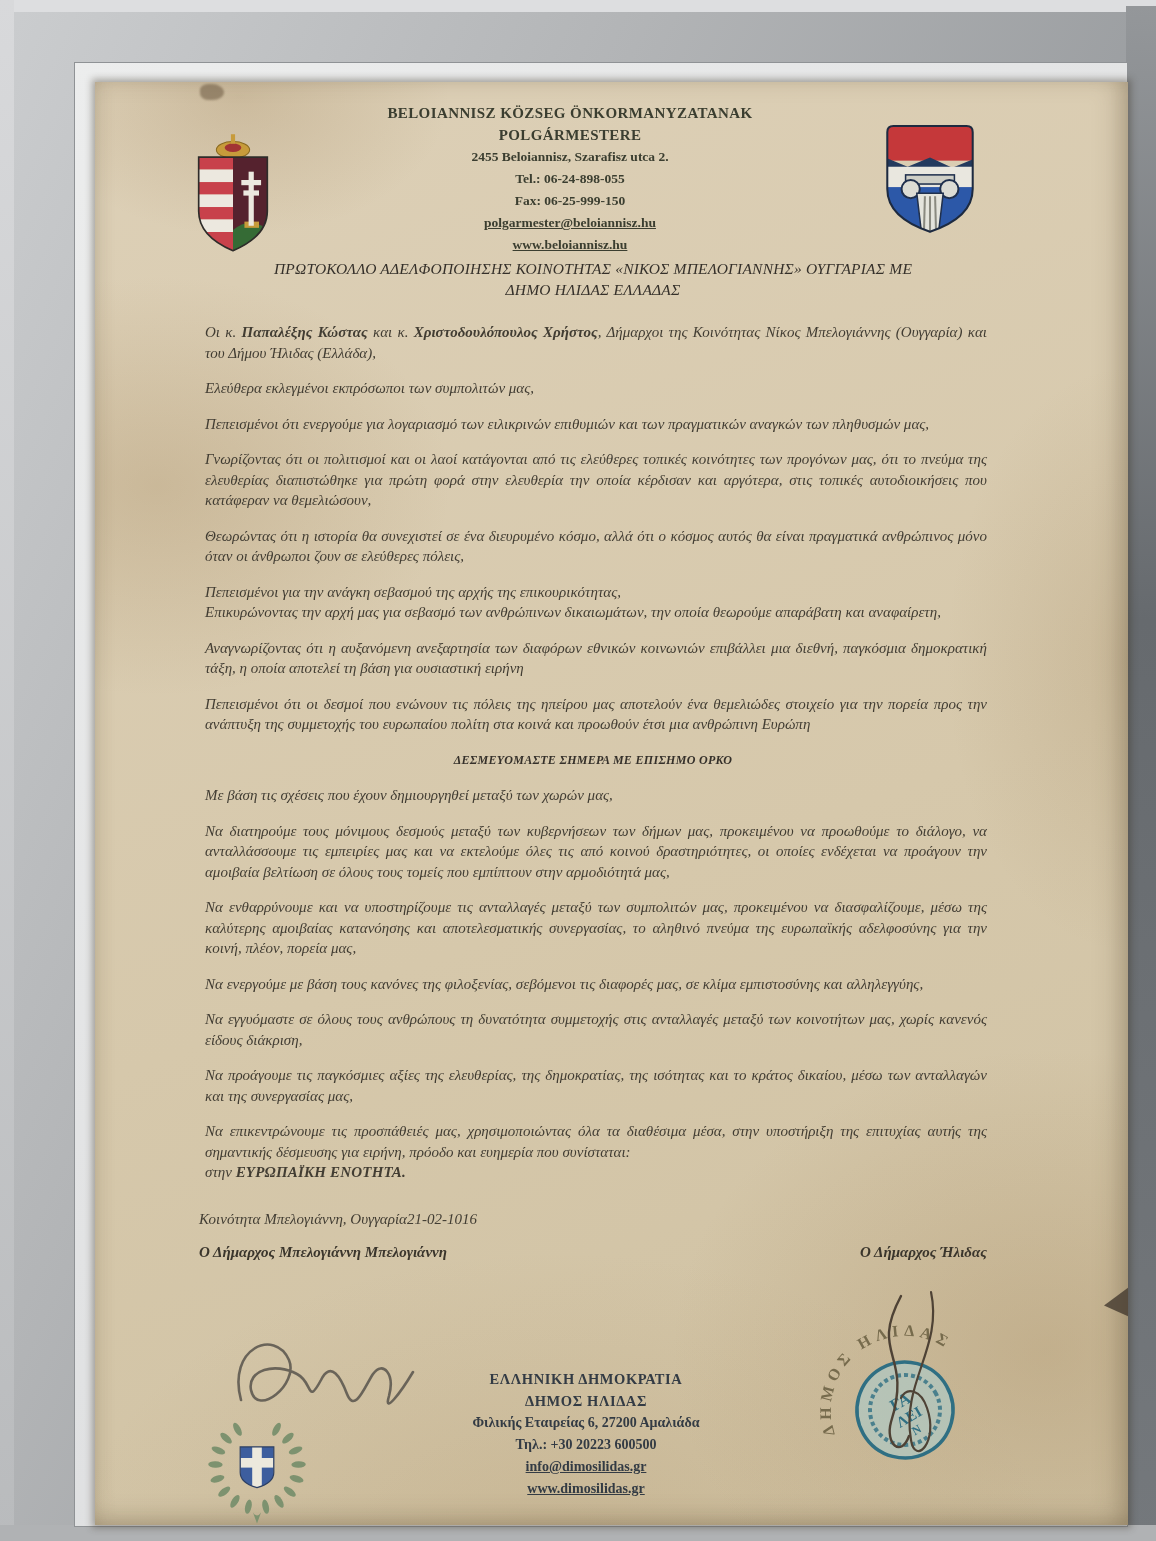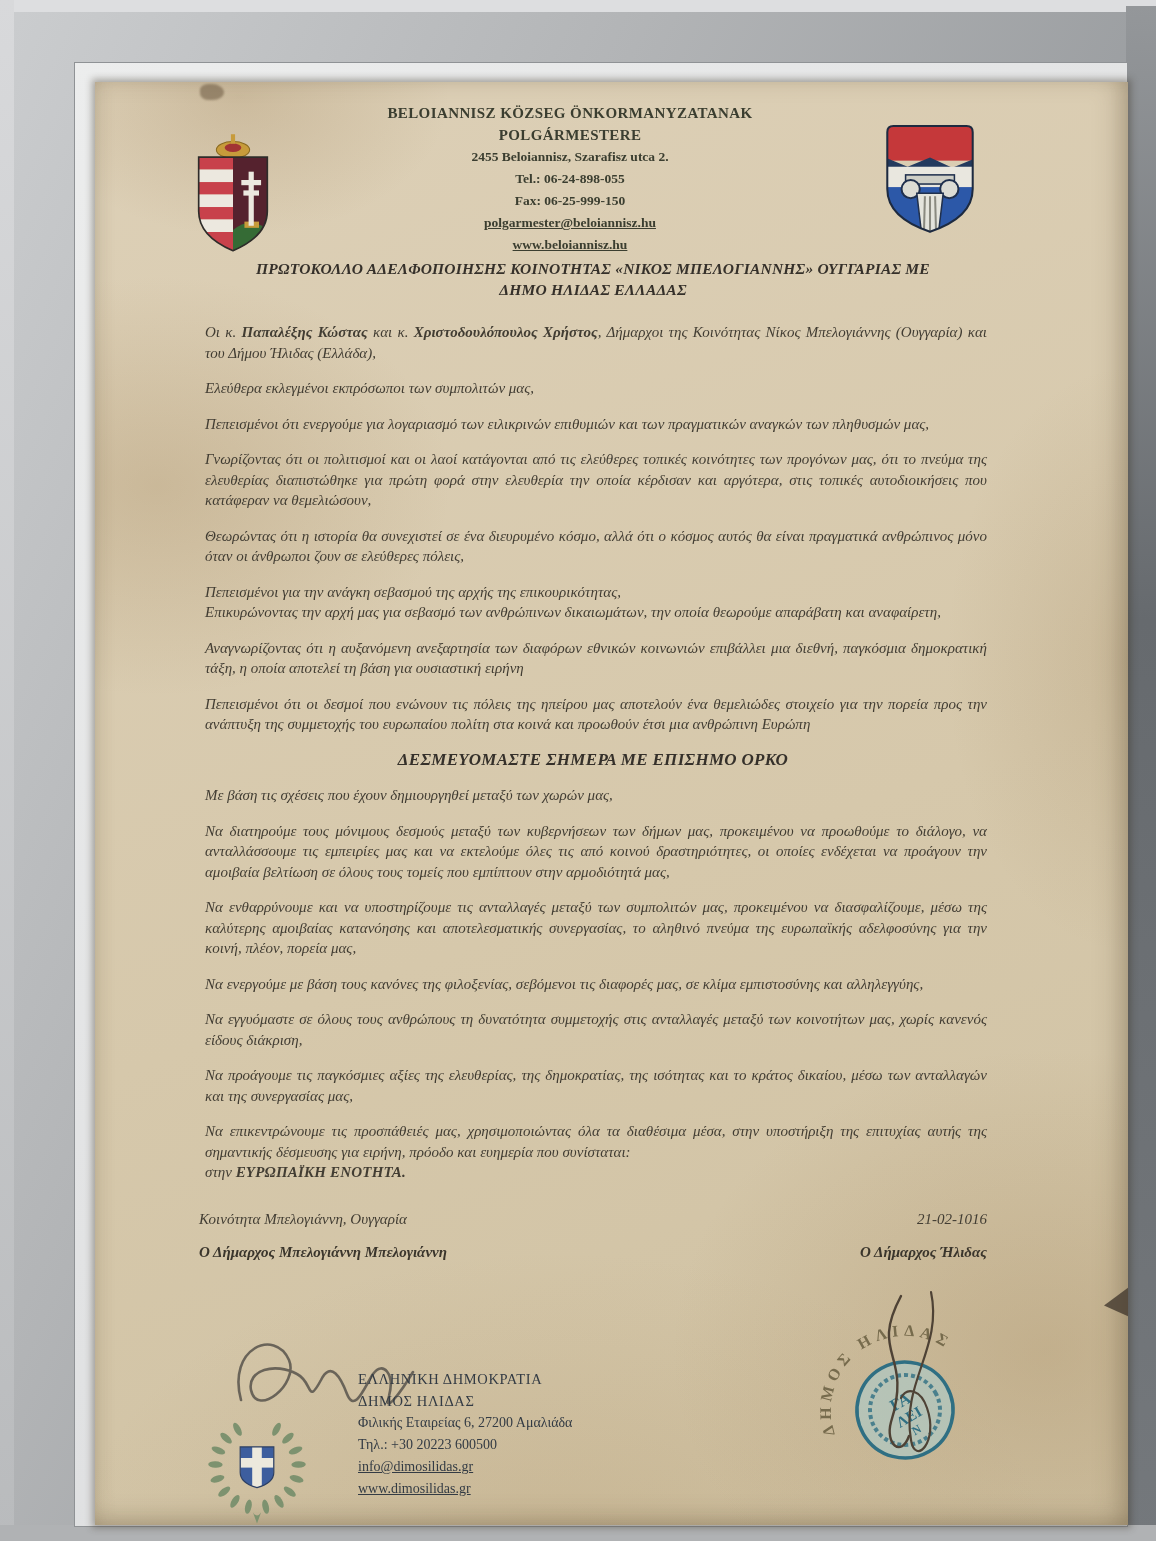--- a/index.html
+++ b/index.html
@@ -43,32 +43,32 @@
   .be-coa{position:absolute;left:784px;top:40px;width:102px;height:120px}
   .header-center{position:absolute;left:233px;top:20px;width:484px;text-align:center;
      color:#3b3e30;font-family:"Liberation Serif",serif}
   .h-org{font-size:15px;font-weight:bold;line-height:22px;letter-spacing:.4px}
   .h-addr{font-size:13.5px;font-weight:bold;line-height:22px}
   .h-tel{font-size:13.5px;line-height:22px;font-weight:600}
   .h-link{font-size:13.5px;line-height:22px;font-weight:bold;text-decoration:underline;color:#3b3e30;display:block}
   
   .content{position:absolute;left:104px;top:176px;width:788px;font-style:italic;
     font-size:15px;line-height:20.5px;color:#423d33}
-  .doc-title{font-weight:bold;text-align:center;font-size:15.5px;line-height:21px;
+  .doc-title{font-weight:normal;text-align:center;font-size:15.5px;line-height:21px;
     margin:0 0 22px 0;color:#35302a;letter-spacing:.2px}
   .content p{margin:0 0 15px 6px;text-align:justify}
   .content p.tight{margin-bottom:0}
   b.nm{font-weight:bold}
-  .oath{font-weight:bold;text-align:center;font-size:17px;margin:4px 0 15px 0;color:#35302a;letter-spacing:.3px}
+  .oath{font-weight:bold;text-align:center;font-size:12px;margin:4px 0 15px 0;color:#35302a;letter-spacing:.3px}
   .closing-emph{font-weight:bold;letter-spacing:.2px}
-  .signoff-row{display:flex;justify-content:space-between;margin-top:26px;}
+  .signoff-row{display:flex;margin-top:26px;}
   .signer-row{display:flex;justify-content:space-between;margin-top:13px;font-style:italic;font-weight:bold;color:#3a352c}
   
-  .footer-block{position:absolute;left:263px;top:1286px;width:484px;text-align:left;
-     color:#333b44;font-weight:normal}
+  .footer-block{position:absolute;left:249px;top:1286px;width:484px;text-align:center;
+     color:#333b44;font-weight:bold}
   .f-l1{font-size:14.5px;line-height:22px;letter-spacing:.6px}
   .f-l2{font-size:14.5px;line-height:22px;letter-spacing:.6px}
   .f-addr{font-size:14px;line-height:22px}
   .f-tel{font-size:14px;line-height:22px}
   .f-link{font-size:14px;line-height:22px;text-decoration:underline;color:#333b44;display:block}
   
   .gr-coa{position:absolute;left:110px;top:1328px;width:104px;height:120px}
   .stamp{position:absolute;left:698px;top:1178px;width:224px;height:256px}
   .sig-left{position:absolute;left:128px;top:1240px;width:210px;height:110px}
   .sig-right{position:absolute;left:748px;top:1208px;width:120px;height:195px}

